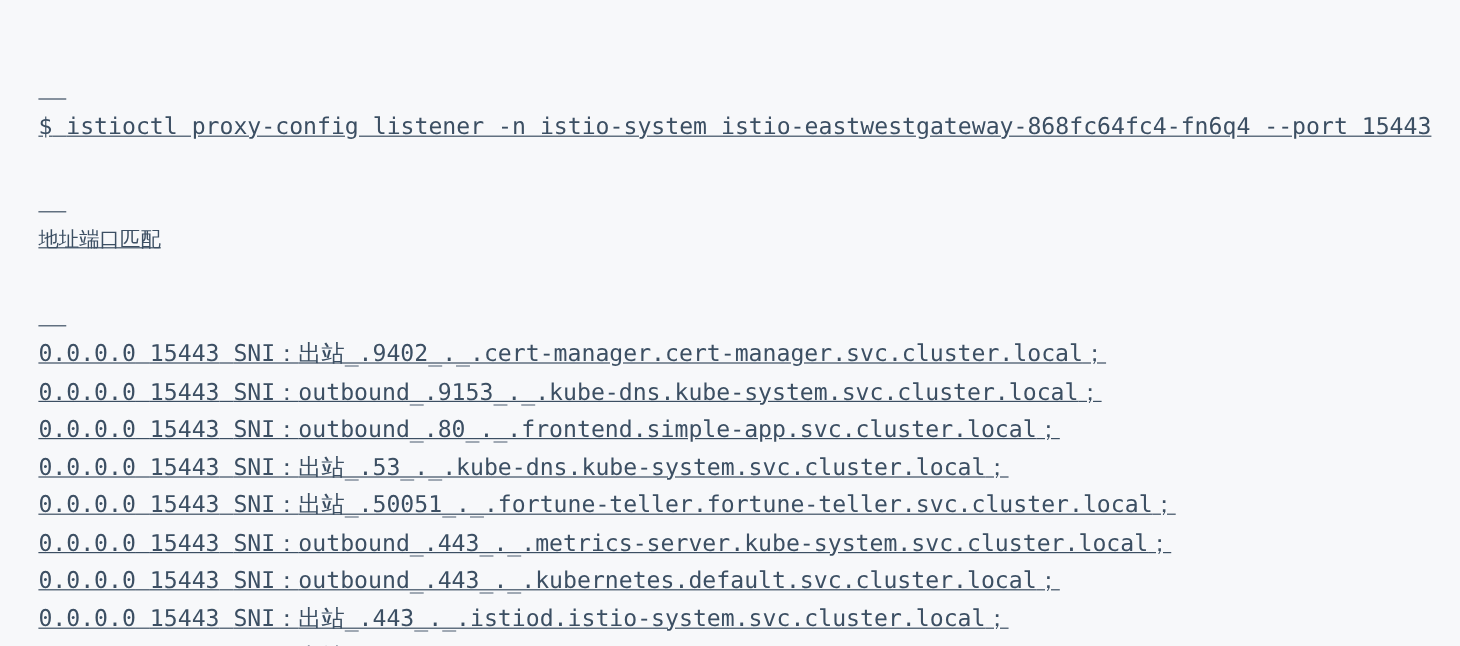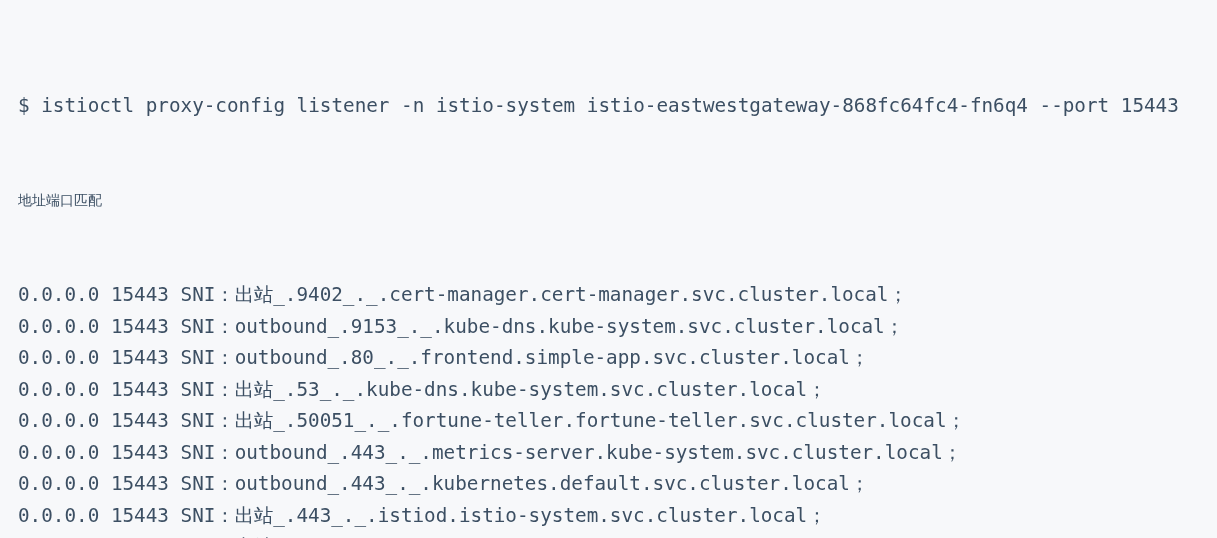--- a/index.html
+++ b/index.html
@@ -6,32 +6,33 @@
   html, body {
     width: 1217px;
     height: 538px;
     overflow: hidden;
     background: #f7f8fa;
   }
   .terminal {
     width: 1217px;
     height: 424px;
     background: #f7f8fa;
-    padding: 27px 8px 0 18px;
+    padding: 27px 8px 0 32px;
     font-family: "DejaVu Sans Mono", "Liberation Mono", monospace;
     font-size: 19.3px;
     line-height: 31.5px;
     color: #3c4f63;
     white-space: pre;
+    text-decoration: underline;
   }
   .line { white-space: pre; }
   .header-line {
     
     font-family: "DejaVu Serif", "Liberation Serif", serif;
-    font-size: 14px;
+    font-size: 17px;
   }
 </style>
 </head>
 <body style="background: rgb(247, 248, 250);">
 
 <div class="terminal" style="background: rgb(247, 248, 250); color: rgb(60, 79, 99);">
   <div class="line"><span>$</span> <span>istioctl proxy-config listener -n istio-system istio-eastwestgateway-868fc64fc4-fn6q4 --port 15443</span></div>
   <div class="line header-line">地址端口匹配</div>
   <div id="rows"><div class="line"><span>0.0.0.0</span> <span>15443</span> <span>SNI：</span><span>出站_.9402_._.cert-manager.cert-manager.svc.cluster.local</span><span>；</span></div><div class="line"><span>0.0.0.0</span> <span>15443</span> <span>SNI：</span><span>outbound_.9153_._.kube-dns.kube-system.svc.cluster.local</span><span>；</span></div><div class="line"><span>0.0.0.0</span> <span>15443</span> <span>SNI：</span><span>outbound_.80_._.frontend.simple-app.svc.cluster.local</span><span>；</span></div><div class="line"><span>0.0.0.0</span> <span>15443</span> <span>SNI：</span><span>出站_.53_._.kube-dns.kube-system.svc.cluster.local</span><span>；</span></div><div class="line"><span>0.0.0.0</span> <span>15443</span> <span>SNI：</span><span>出站_.50051_._.fortune-teller.fortune-teller.svc.cluster.local</span><span>；</span></div><div class="line"><span>0.0.0.0</span> <span>15443</span> <span>SNI：</span><span>outbound_.443_._.metrics-server.kube-system.svc.cluster.local</span><span>；</span></div><div class="line"><span>0.0.0.0</span> <span>15443</span> <span>SNI：</span><span>outbound_.443_._.kubernetes.default.svc.cluster.local</span><span>；</span></div><div class="line"><span>0.0.0.0</span> <span>15443</span> <span>SNI：</span><span>出站_.443_._.istiod.istio-system.svc.cluster.local</span><span>；</span></div><div class="line"><span>0.0.0.0</span> <span>15443</span> <span>SNI：</span><span>出站_.443_._.cert-manager-webhook.cert-manager.svc.cluster.local</span><span>；</span></div></div>
 </div>

